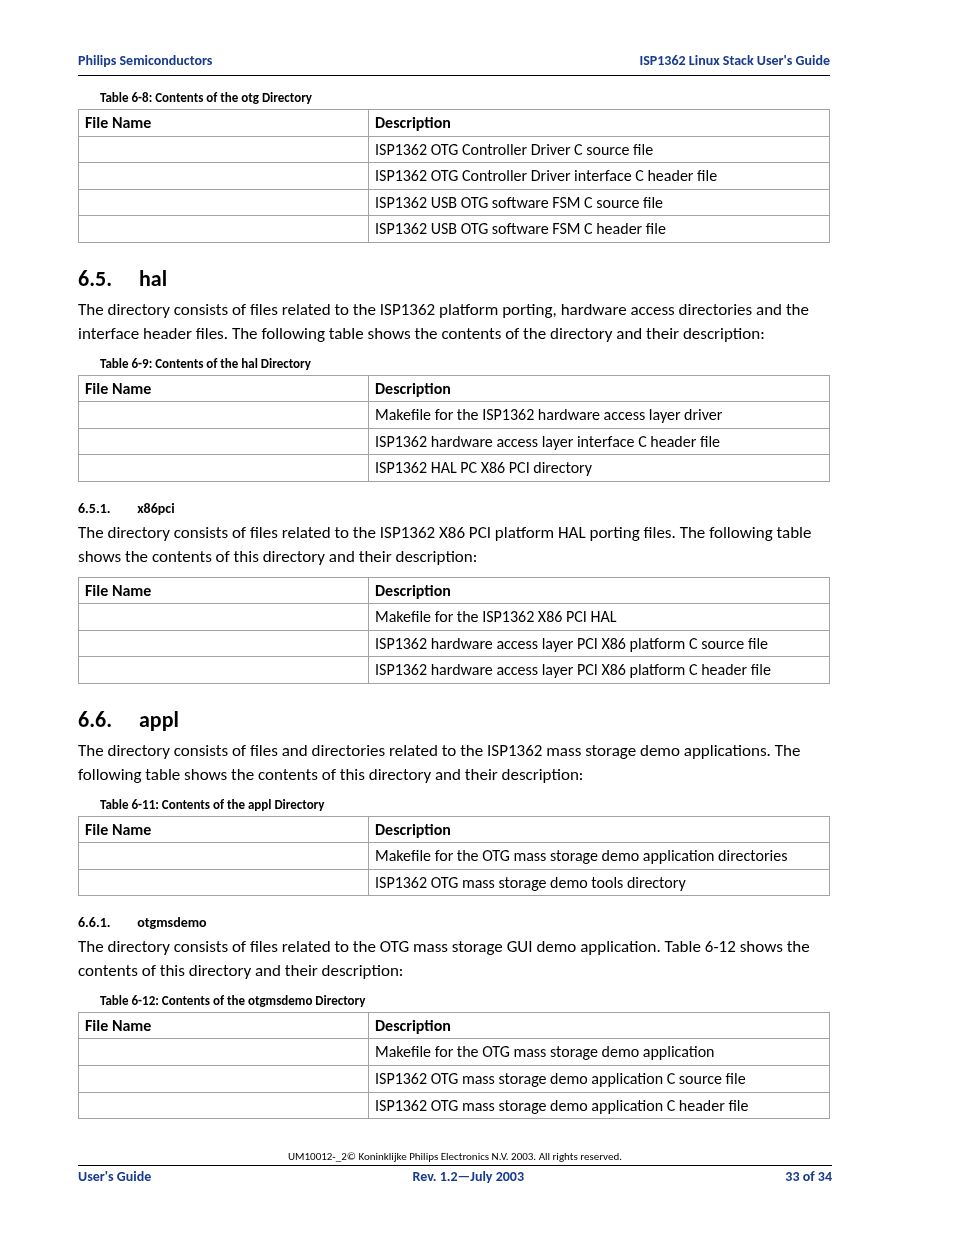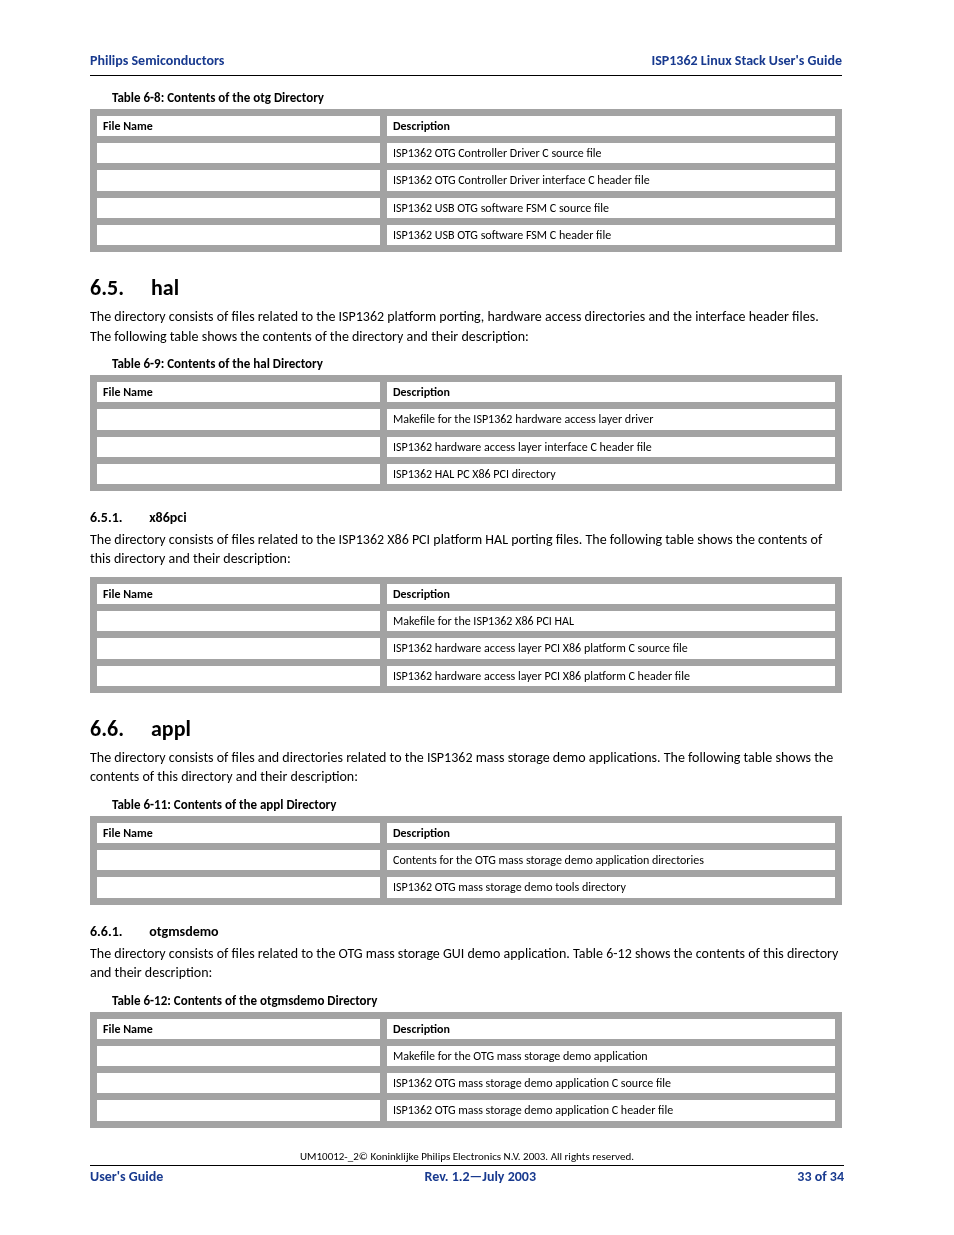--- a/index.html
+++ b/index.html
@@ -11,21 +11,20 @@
     font-size: 14px;
     color: #000;
     background: #fff;
   }
   .page {
     width: 910px;
     min-height: 1235px;
     padding: 52px 80px 28px 78px;
     box-sizing: border-box;
     position: relative;
-    margin-left: 12px;
   }
   .top-header {
     display: flex;
     justify-content: space-between;
     font-weight: 700;
     color: #183a8f;
     font-size: 14px;
     margin-bottom: 6px;
   }
   .top-header .right { text-align: left; }
@@ -39,25 +38,25 @@
     font-size: 13px;
     margin: 10px 0 4px 22px;
   }
   table.data {
     border-collapse: collapse;
     width: 100%;
     margin-bottom: 10px;
     table-layout: fixed;
   }
   table.data th, table.data td {
-    border: 7px solid #a3a3a3;
+    border: 1px solid #a3a3a3;
     padding: 2px 6px;
     text-align: left;
     vertical-align: top;
-    font-size: 12px;
+    font-size: 16px;
     line-height: 1.35;
   }
   table.data th {
     font-weight: 700;
   }
   table.data col.c1 { width: 290px; }
   .h2 {
     font-weight: 700;
     font-size: 22px;
     margin: 22px 0 6px 0;
@@ -65,21 +64,21 @@
   .h2 .num { display:inline-block; width: 56px; }
   .h3 {
     font-weight: 700;
     font-size: 14px;
     margin: 18px 0 4px 0;
   }
   .h3 .num { display:inline-block; width: 56px; }
   p.body {
     margin: 4px 0 8px 0;
     line-height: 1.4;
-    font-size: 14px;
+    font-size: 17px;
   }
   .footer-block {
     position: absolute;
     bottom: 50px;
     left: 78px;
     right: 78px;
   }
   .footer-top {
     display: flex;
     justify-content: center;
@@ -224,21 +223,21 @@
       </colgroup>
     <thead>
       <tr>
         <th>File Name</th>
         <th>Description</th>
       </tr>
     </thead>
     <tbody>
         <tr>
           <td></td>
-          <td>Contents for the OTG mass storage demo application directories</td>
+          <td>Makefile for the OTG mass storage demo application directories</td>
         </tr>
         <tr>
           <td></td>
           <td>ISP1362 OTG mass storage demo tools directory</td>
         </tr>
       </tbody>
   </table>
 
   <div class="h3">
     <span class="num">6.6.1.</span>

